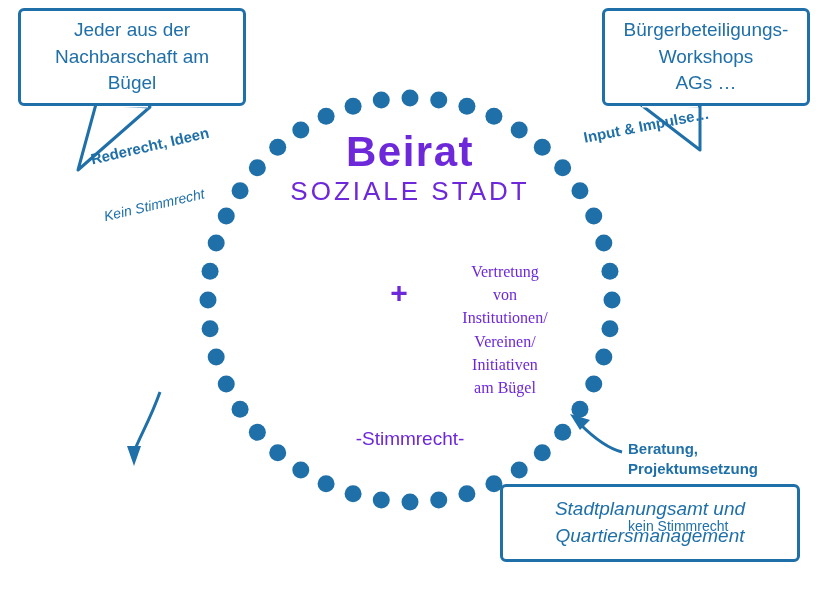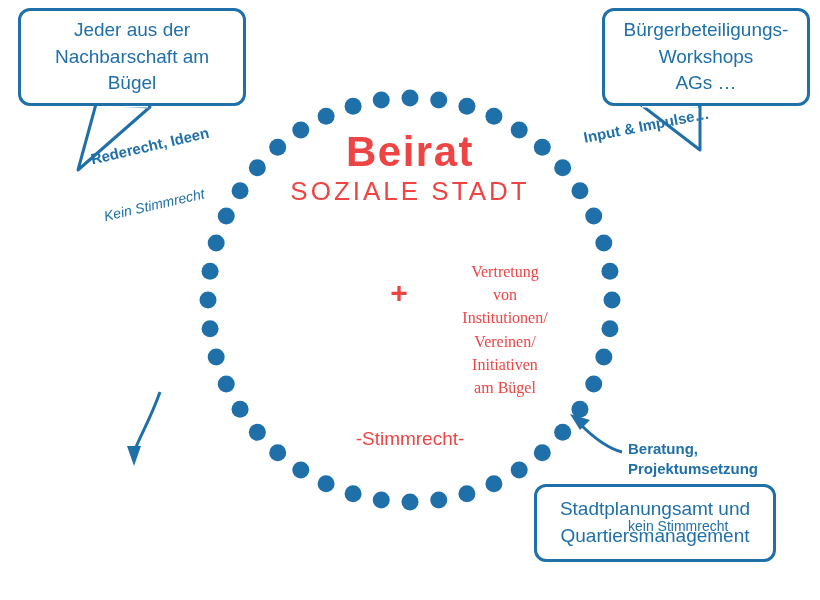--- a/index.html
+++ b/index.html
@@ -26,38 +26,38 @@
     left: 0; top: 0;
     width: 820px;
     height: 600px;
     overflow: visible;
   }
 
   .bubble {
     position: absolute;
     box-sizing: border-box;
     border: 3px solid #1f6fa8;
-    border-radius: 12px;
+    border-radius: 6px;
     background: #ffffff;
     color: #1f6fa8;
     text-align: center;
     font-size: 19px;
     line-height: 1.42;
     padding: 16px 12px;
     display: flex;
     align-items: center;
     justify-content: center;
   }
   .bubble .lines { width: 100%; }
   .bubble .lines div { white-space: pre; }
 
   #bubble-neighborhood { left: 18px;  top: 8px;   width: 228px; height: 98px; }
   #bubble-workshops    { left: 602px; top: 8px;   width: 208px; height: 98px; }
   #bubble-ortsbeirat   { left: 36px;  top: 468px; width: 206px; height: 116px; }
-  #bubble-stadtplanung { left: 534px; top: 484px; width: 242px; height: 78px; }
+  #bubble-stadtplanung { left: 500px; top: 484px; width: 300px; height: 78px; font-style: italic; }
 
   .label {
     position: absolute;
     color: #1f6fa8;
     font-size: 15px;
     line-height: 1.3;
     white-space: pre;
   }
   .label.bold { font-weight: bold; }
 
@@ -79,21 +79,21 @@
     transform-origin: left top;
   }
   #lbl-abstimmungen { left: 48px; top: 358px; font-weight: bold; }
   #lbl-beratung { left: 628px; top: 400px; font-weight: bold; }
   #lbl-beratung .sub { font-weight: normal; font-size: 14px; }
 
   
   .center-text {
     position: absolute;
     text-align: center;
-    color: #ef4444;
+    color: #6d28d9;
   }
   #title-main {
     left: 260px; top: 128px; width: 300px;
     font-size: 42px;
     font-weight: bold;
     letter-spacing: 1.5px;
   }
   #title-sub1 {
     left: 260px; top: 176px; width: 300px;
     font-size: 26px;

